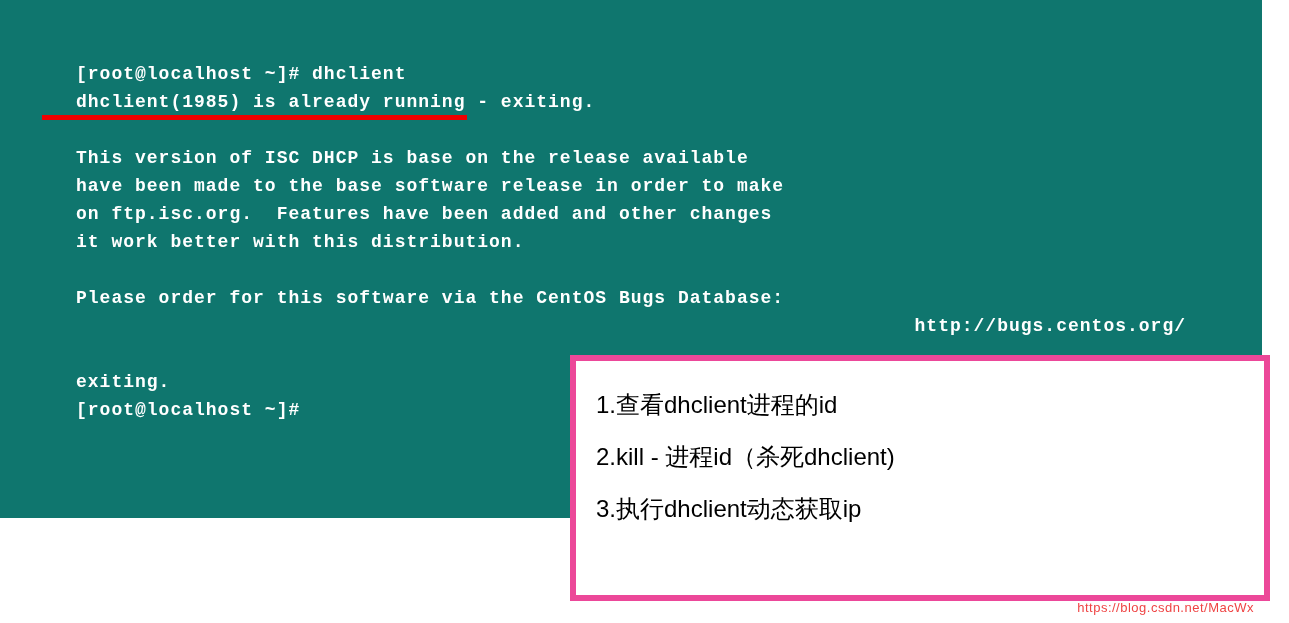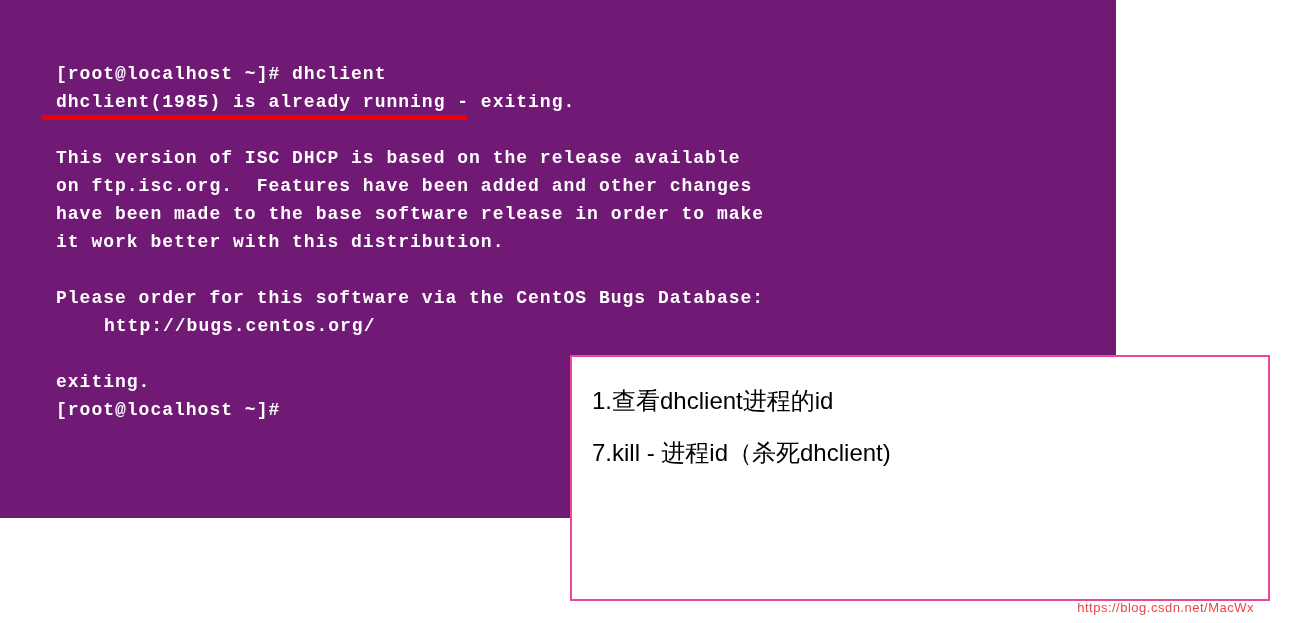--- a/index.html
+++ b/index.html
@@ -11,54 +11,54 @@
       width: 1289px;
       height: 623px;
       background: #ffffff;
       position: relative;
       font-family: "Courier New", monospace;
     }
     .terminal {
       position: absolute;
       top: 0;
       left: 0;
-      width: 1116px;
+      width: 1262px;
       height: 518px;
-      background: #701a75;
+      background: #0f766e;
       color: #ffffff;
-      padding: 60px 56px;
+      padding: 60px 76px;
       font-size: 18px;
       line-height: 28px;
       letter-spacing: 1px;
       font-weight: bold;
     }
     .terminal-line {
       white-space: pre;
     }
     .underline {
       position: absolute;
       top: 115px;
       left: 42px;
       width: 425px;
       height: 5px;
       background: #ee0000;
     }
     .blank-line {
       height: 28px;
     }
     .indent {
-      margin-left: 48px;
+      text-align: right;
     }
     .note-box {
       position: absolute;
       top: 355px;
       left: 570px;
       width: 700px;
       height: 246px;
-      border: 2px solid #ec4899;
+      border: 6px solid #ec4899;
       background: #ffffff;
       padding: 18px 20px;
       font-family: Arial, "Microsoft YaHei", sans-serif;
       font-size: 24px;
       line-height: 52px;
       color: #000000;
       letter-spacing: 0;
       font-weight: normal;
     }
     .watermark {
@@ -72,30 +72,31 @@
     }
   </style>
 </head>
 <body>
 
 <div class="terminal">
   <div class="terminal-line">[root@localhost ~]# dhclient</div>
   <div class="terminal-line">dhclient(1985) is already running - exiting.</div>
   <div class="underline"></div>
   <div class="blank-line"></div>
-  <div class="terminal-line">This version of ISC DHCP is based on the release available</div>
+  <div class="terminal-line">This version of ISC DHCP is base on the release available</div>
+  <div class="terminal-line">have been made to the base software release in order to make</div>
   <div class="terminal-line">on ftp.isc.org.  Features have been added and other changes</div>
-  <div class="terminal-line">have been made to the base software release in order to make</div>
   <div class="terminal-line">it work better with this distribution.</div>
   <div class="blank-line"></div>
   <div class="terminal-line">Please order for this software via the CentOS Bugs Database:</div>
   <div class="terminal-line indent">http://bugs.centos.org/</div>
   <div class="blank-line"></div>
   <div class="terminal-line">exiting.</div>
   <div class="terminal-line">[root@localhost ~]#</div>
 </div>
 
 <div class="note-box">
   <div>1.查看dhclient进程的id</div>
-  <div>7.kill - 进程id（杀死dhclient)</div>
+  <div>2.kill - 进程id（杀死dhclient)</div>
+  <div>3.执行dhclient动态获取ip</div>
 </div>
 
 <div class="watermark">https://blog.csdn.net/MacWx</div>
 
 </body></html>

